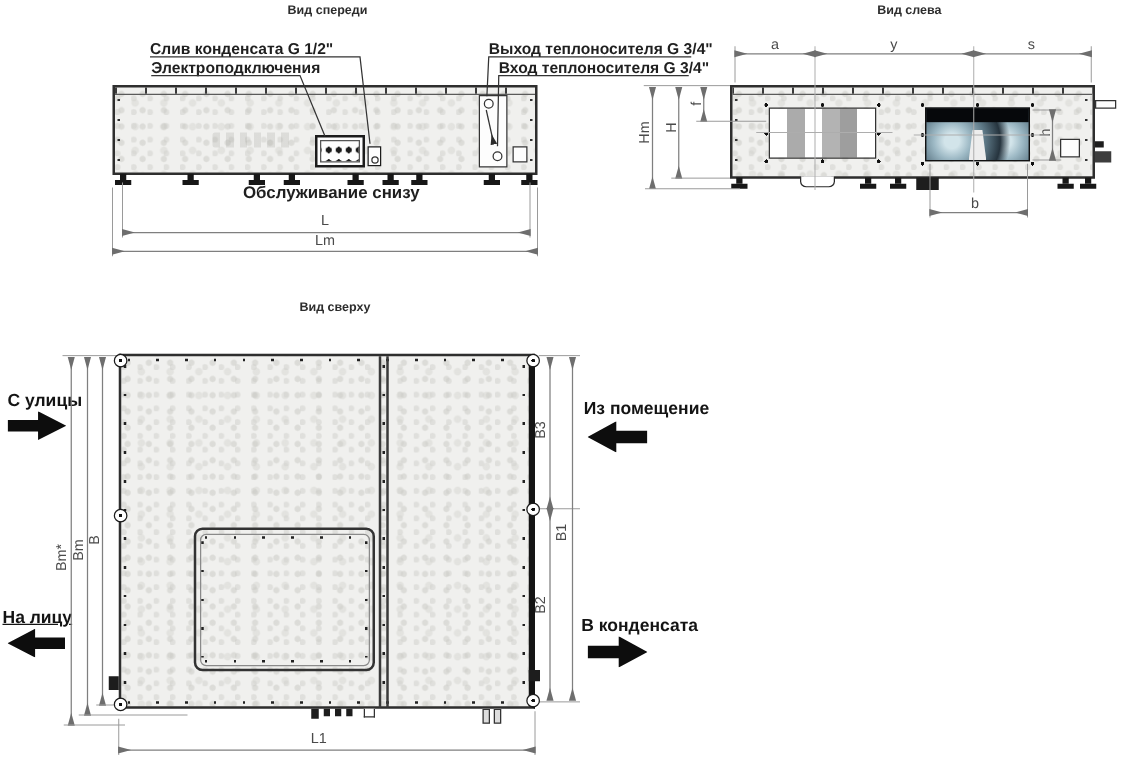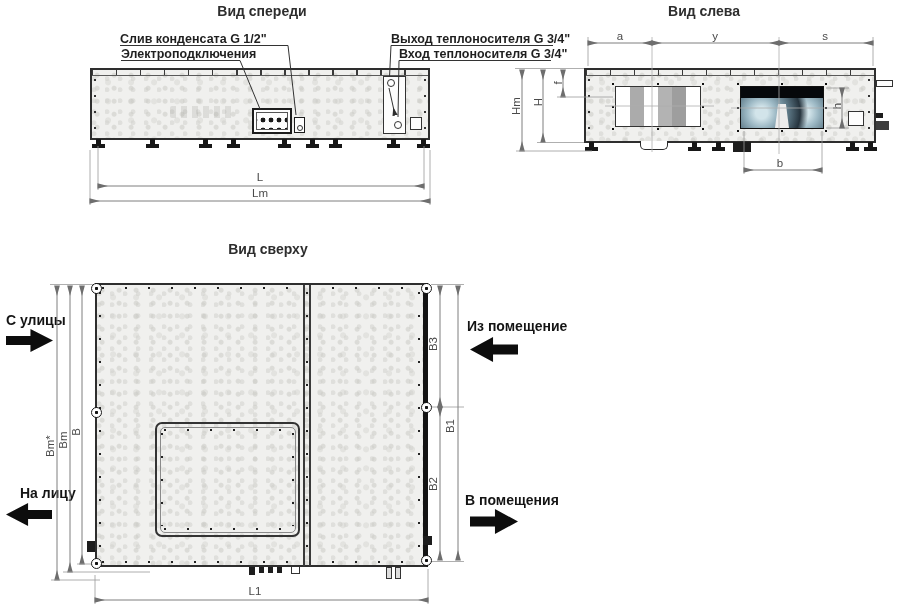--- a/index.html
+++ b/index.html
@@ -1,20 +1,20 @@
 <!DOCTYPE html>
 <html><head>
 <meta charset="utf-8">
 <style>
   html,body{margin:0;padding:0;background:#fff;}
   .canvas{position:relative;width:900px;height:612px;background:#ffffff;overflow:hidden;
           font-family:"Liberation Sans",sans-serif;color:#222;}
   .abs{position:absolute;}
   
-  .title{font-size:14px;font-weight:600;color:#2d2d2d;text-align:center;}
+  .title{font-size:10px;font-weight:600;color:#2d2d2d;text-align:center;}
   .callout{font-size:12.5px;font-weight:600;color:#1f1f1f;white-space:nowrap;line-height:13px;}
   .flow-lbl{font-size:14px;font-weight:600;color:#141414;white-space:nowrap;}
   .dim-lbl{font-size:11.5px;font-weight:400;color:#4a4a4a;text-align:center;white-space:nowrap;}
   .rot{transform:rotate(-90deg);transform-origin:center center;}
   
   .unit{box-sizing:border-box;border:2px solid #2e2e2e;
         background-color:#f0f0ee;
         background-image:
           radial-gradient(circle at 30% 40%, rgba(203,203,198,.55) 0 2px, transparent 3px),
           radial-gradient(circle at 70% 65%, rgba(210,210,205,.45) 0 2.5px, transparent 3.5px),
@@ -104,25 +104,26 @@
   <div class="abs foot" style="left:278px;top:139px;"></div>
   <div class="abs foot" style="left:306px;top:139px;"></div>
   <div class="abs foot" style="left:329px;top:139px;"></div>
   <div class="abs foot" style="left:387px;top:139px;"></div>
   <div class="abs foot" style="left:417px;top:139px;"></div>
 
   <div class="abs callout" style="left:120px;top:33px;">Слив конденсата G 1/2"</div>
   <div class="abs callout" style="left:121px;top:48px;">Электроподключения</div>
   <div class="abs callout" style="left:391px;top:33px;">Выход теплоносителя G 3/4"</div>
   <div class="abs callout" style="left:399px;top:48px;">Вход теплоносителя G 3/4"</div>
+  <div class="abs callout" style="left:180px;top:147px;width:170px;text-align:center;font-size:13.5px;">Обслуживание снизу</div>
 
   <div class="abs dim-lbl" style="left:240px;top:171px;width:40px;">L</div>
   <div class="abs dim-lbl" style="left:240px;top:187px;width:40px;">Lm</div>
 
-  <div class="abs title" style="left:635px;top:3px;width:105px;text-align:right;">Вид слева</div>
+  <div class="abs title" style="left:675px;top:3px;width:105px;">Вид слева</div>
 
   <div class="abs unit" style="left:584px;top:68px;width:292px;height:75px;"></div>
   <div class="abs topframe" style="left:586px;top:70px;width:288px;height:6px;"></div>
   <div class="abs vdots" style="left:588px;top:79px;width:2px;height:58px;"></div>
   <div class="abs vdots" style="left:868px;top:79px;width:2px;height:58px;"></div>
 
   <div class="abs dotframe" style="left:611px;top:82px;width:94px;height:49px;"></div>
   <div class="abs hx" style="left:615px;top:86px;width:86px;height:41px;"></div>
 
   <div class="abs dotframe" style="left:736px;top:82px;width:92px;height:51px;"></div>
@@ -180,25 +181,25 @@
   <div class="abs nub" style="left:268px;top:567px;width:5px;height:6px;"></div>
   <div class="abs nub" style="left:277px;top:567px;width:5px;height:6px;"></div>
   <div class="abs" style="left:291px;top:567px;width:9px;height:7px;border:1.3px solid #333;border-top:none;box-sizing:border-box;background:#fff;"></div>
   <div class="abs" style="left:386px;top:567px;width:6px;height:12px;border:1.3px solid #333;box-sizing:border-box;background:#ddd;"></div>
   <div class="abs" style="left:395px;top:567px;width:6px;height:12px;border:1.3px solid #333;box-sizing:border-box;background:#ddd;"></div>
   <div class="abs nub" style="left:87px;top:541px;width:8px;height:11px;"></div>
   <div class="abs nub" style="left:423px;top:536px;width:9px;height:9px;"></div>
 
   <div class="abs flow-lbl" style="left:6px;top:312px;">С улицы</div>
   <div class="abs arr arr-r" style="left:6px;top:329px;width:47px;height:23px;"></div>
-  <div class="abs flow-lbl" style="left:20px;top:485px;">На лицу</div>
+  <div class="abs flow-lbl" style="left:2px;top:485px;text-decoration:underline;">На лицу</div>
   <div class="abs arr arr-l" style="left:6px;top:503px;width:46px;height:23px;"></div>
   <div class="abs flow-lbl" style="left:467px;top:318px;">Из помещение</div>
   <div class="abs arr arr-l" style="left:470px;top:337px;width:48px;height:25px;"></div>
-  <div class="abs flow-lbl" style="left:465px;top:492px;">В помещения</div>
+  <div class="abs flow-lbl" style="left:465px;top:492px;">В конденсата</div>
   <div class="abs arr arr-r" style="left:470px;top:509px;width:48px;height:25px;"></div>
 
   <div class="abs dim-lbl rot" style="left:61px;top:426px;width:30px;">B</div>
   <div class="abs dim-lbl rot" style="left:48px;top:434px;width:30px;">Bm</div>
   <div class="abs dim-lbl rot" style="left:35px;top:440px;width:30px;">Bm*</div>
   <div class="abs dim-lbl rot" style="left:418px;top:338px;width:30px;">B3</div>
   <div class="abs dim-lbl rot" style="left:435px;top:420px;width:30px;">B1</div>
   <div class="abs dim-lbl rot" style="left:418px;top:478px;width:30px;">B2</div>
   <div class="abs dim-lbl" style="left:235px;top:585px;width:40px;">L1</div>
 

